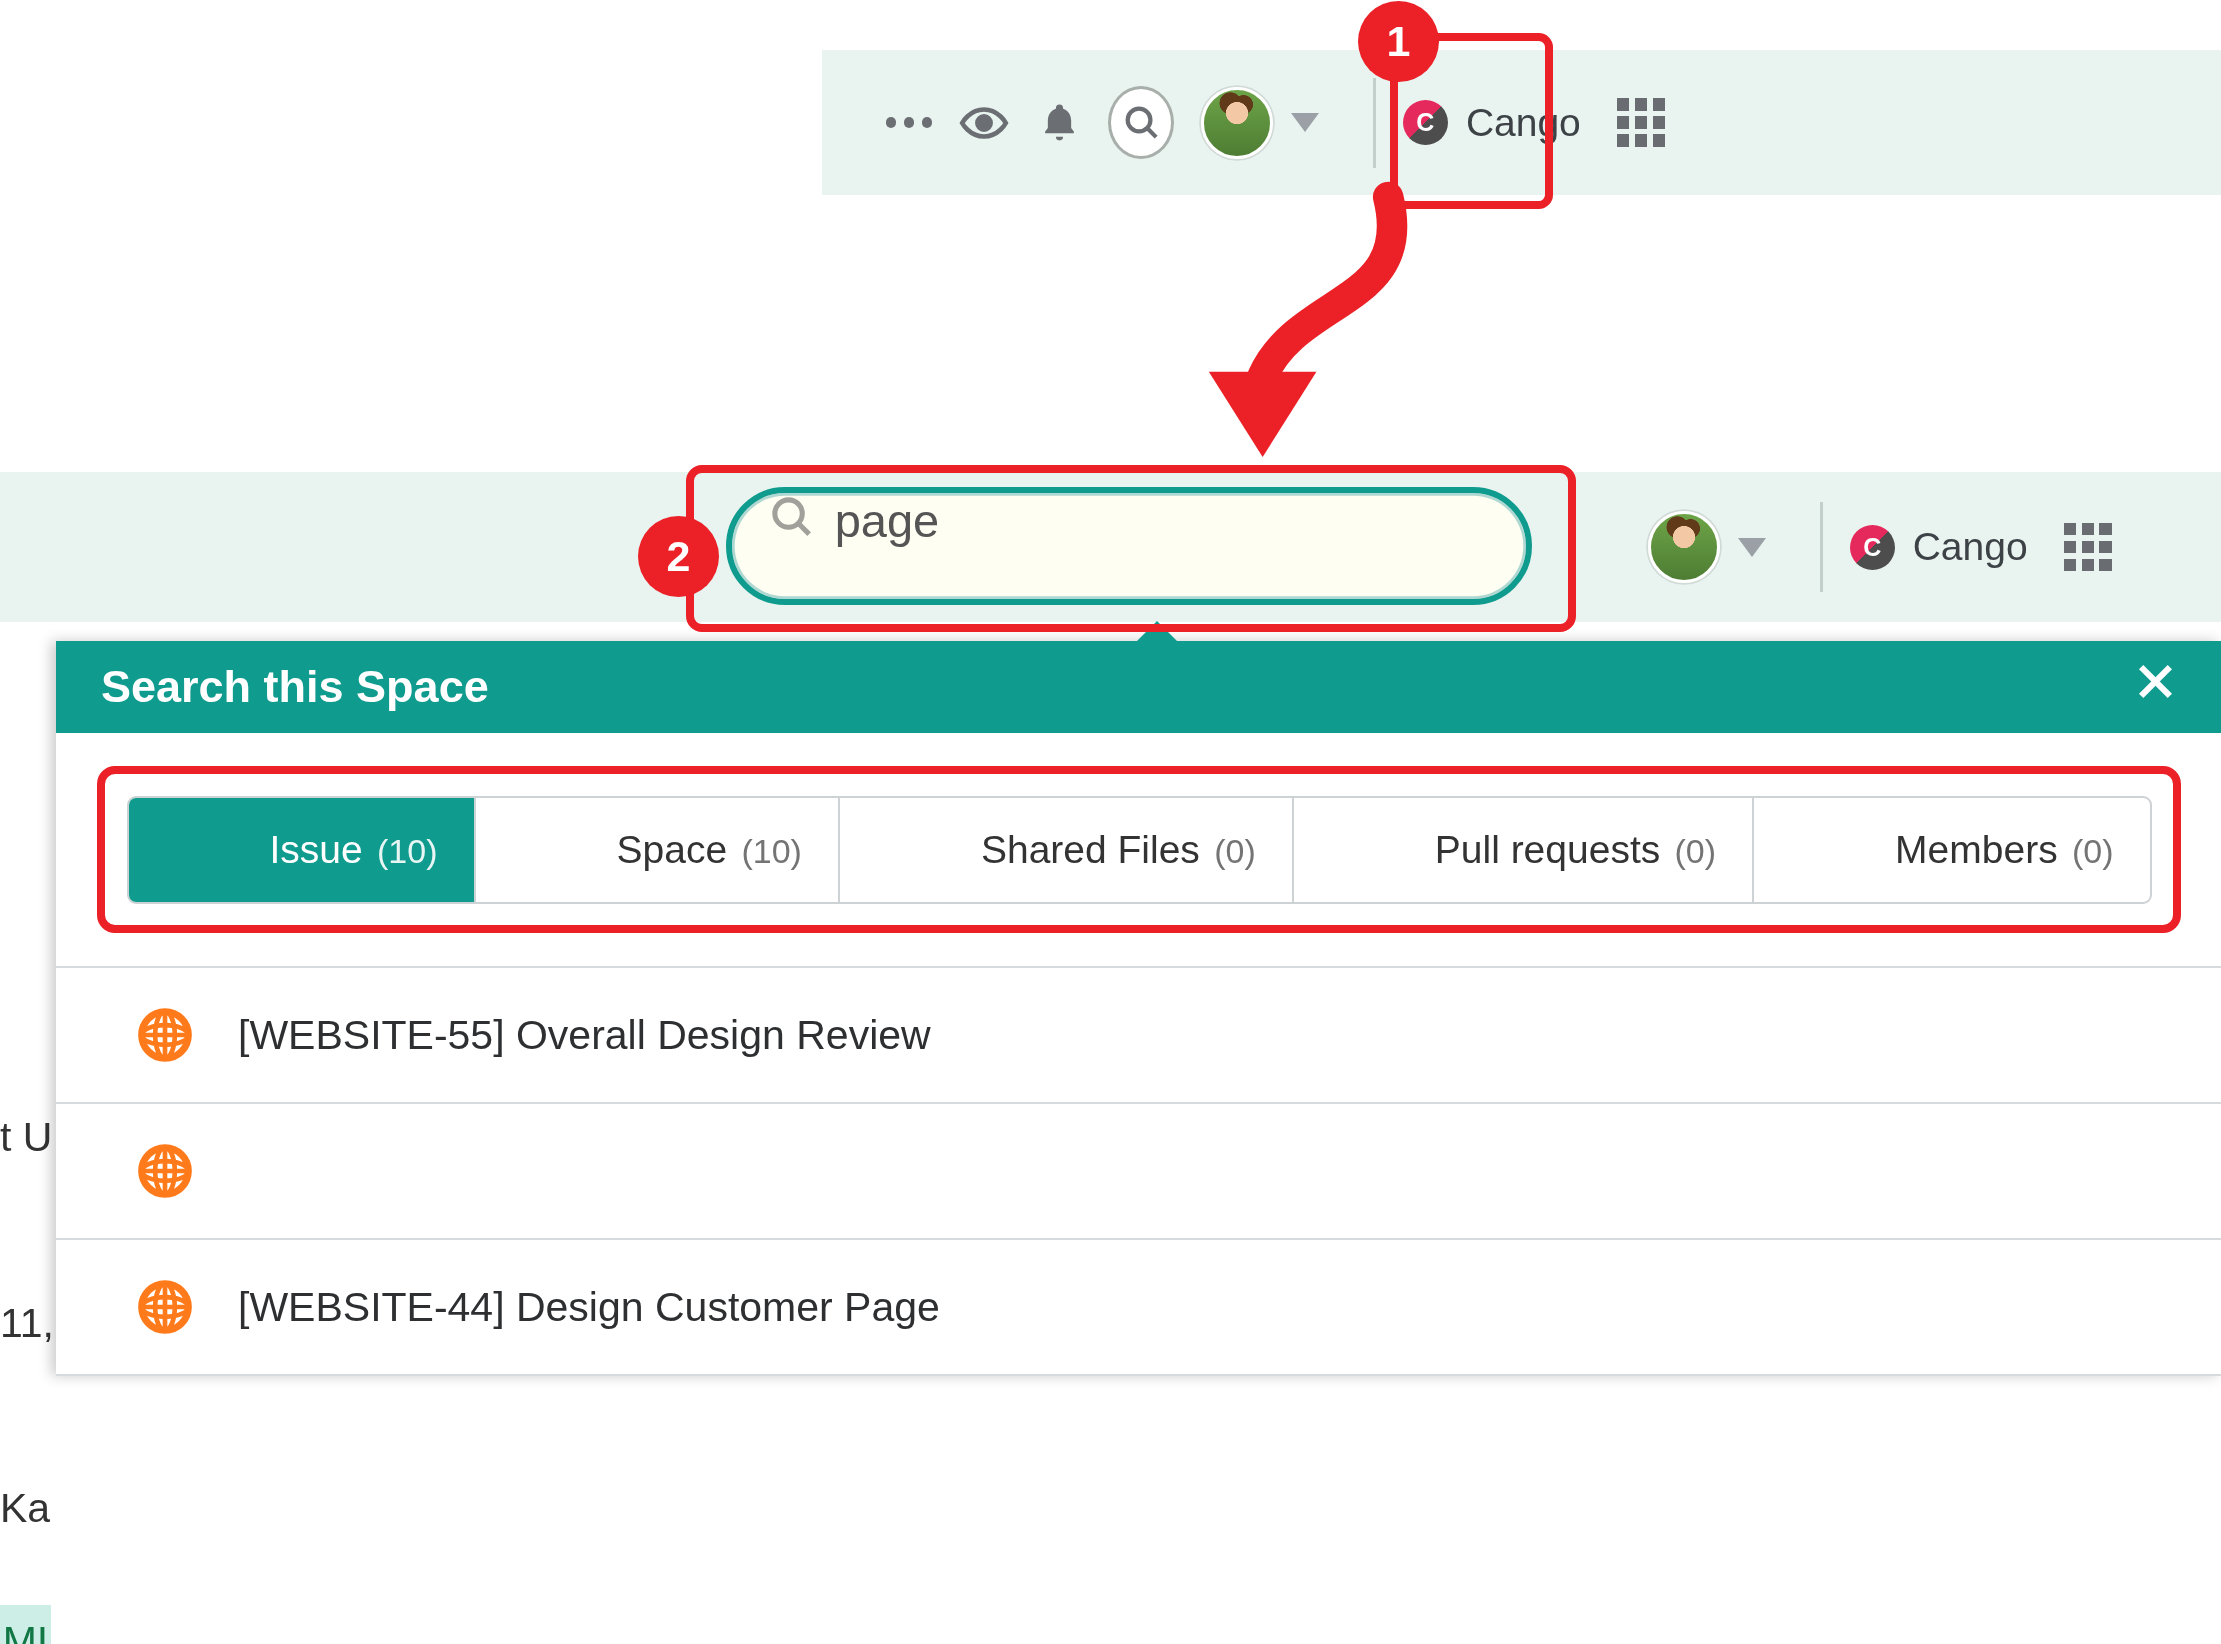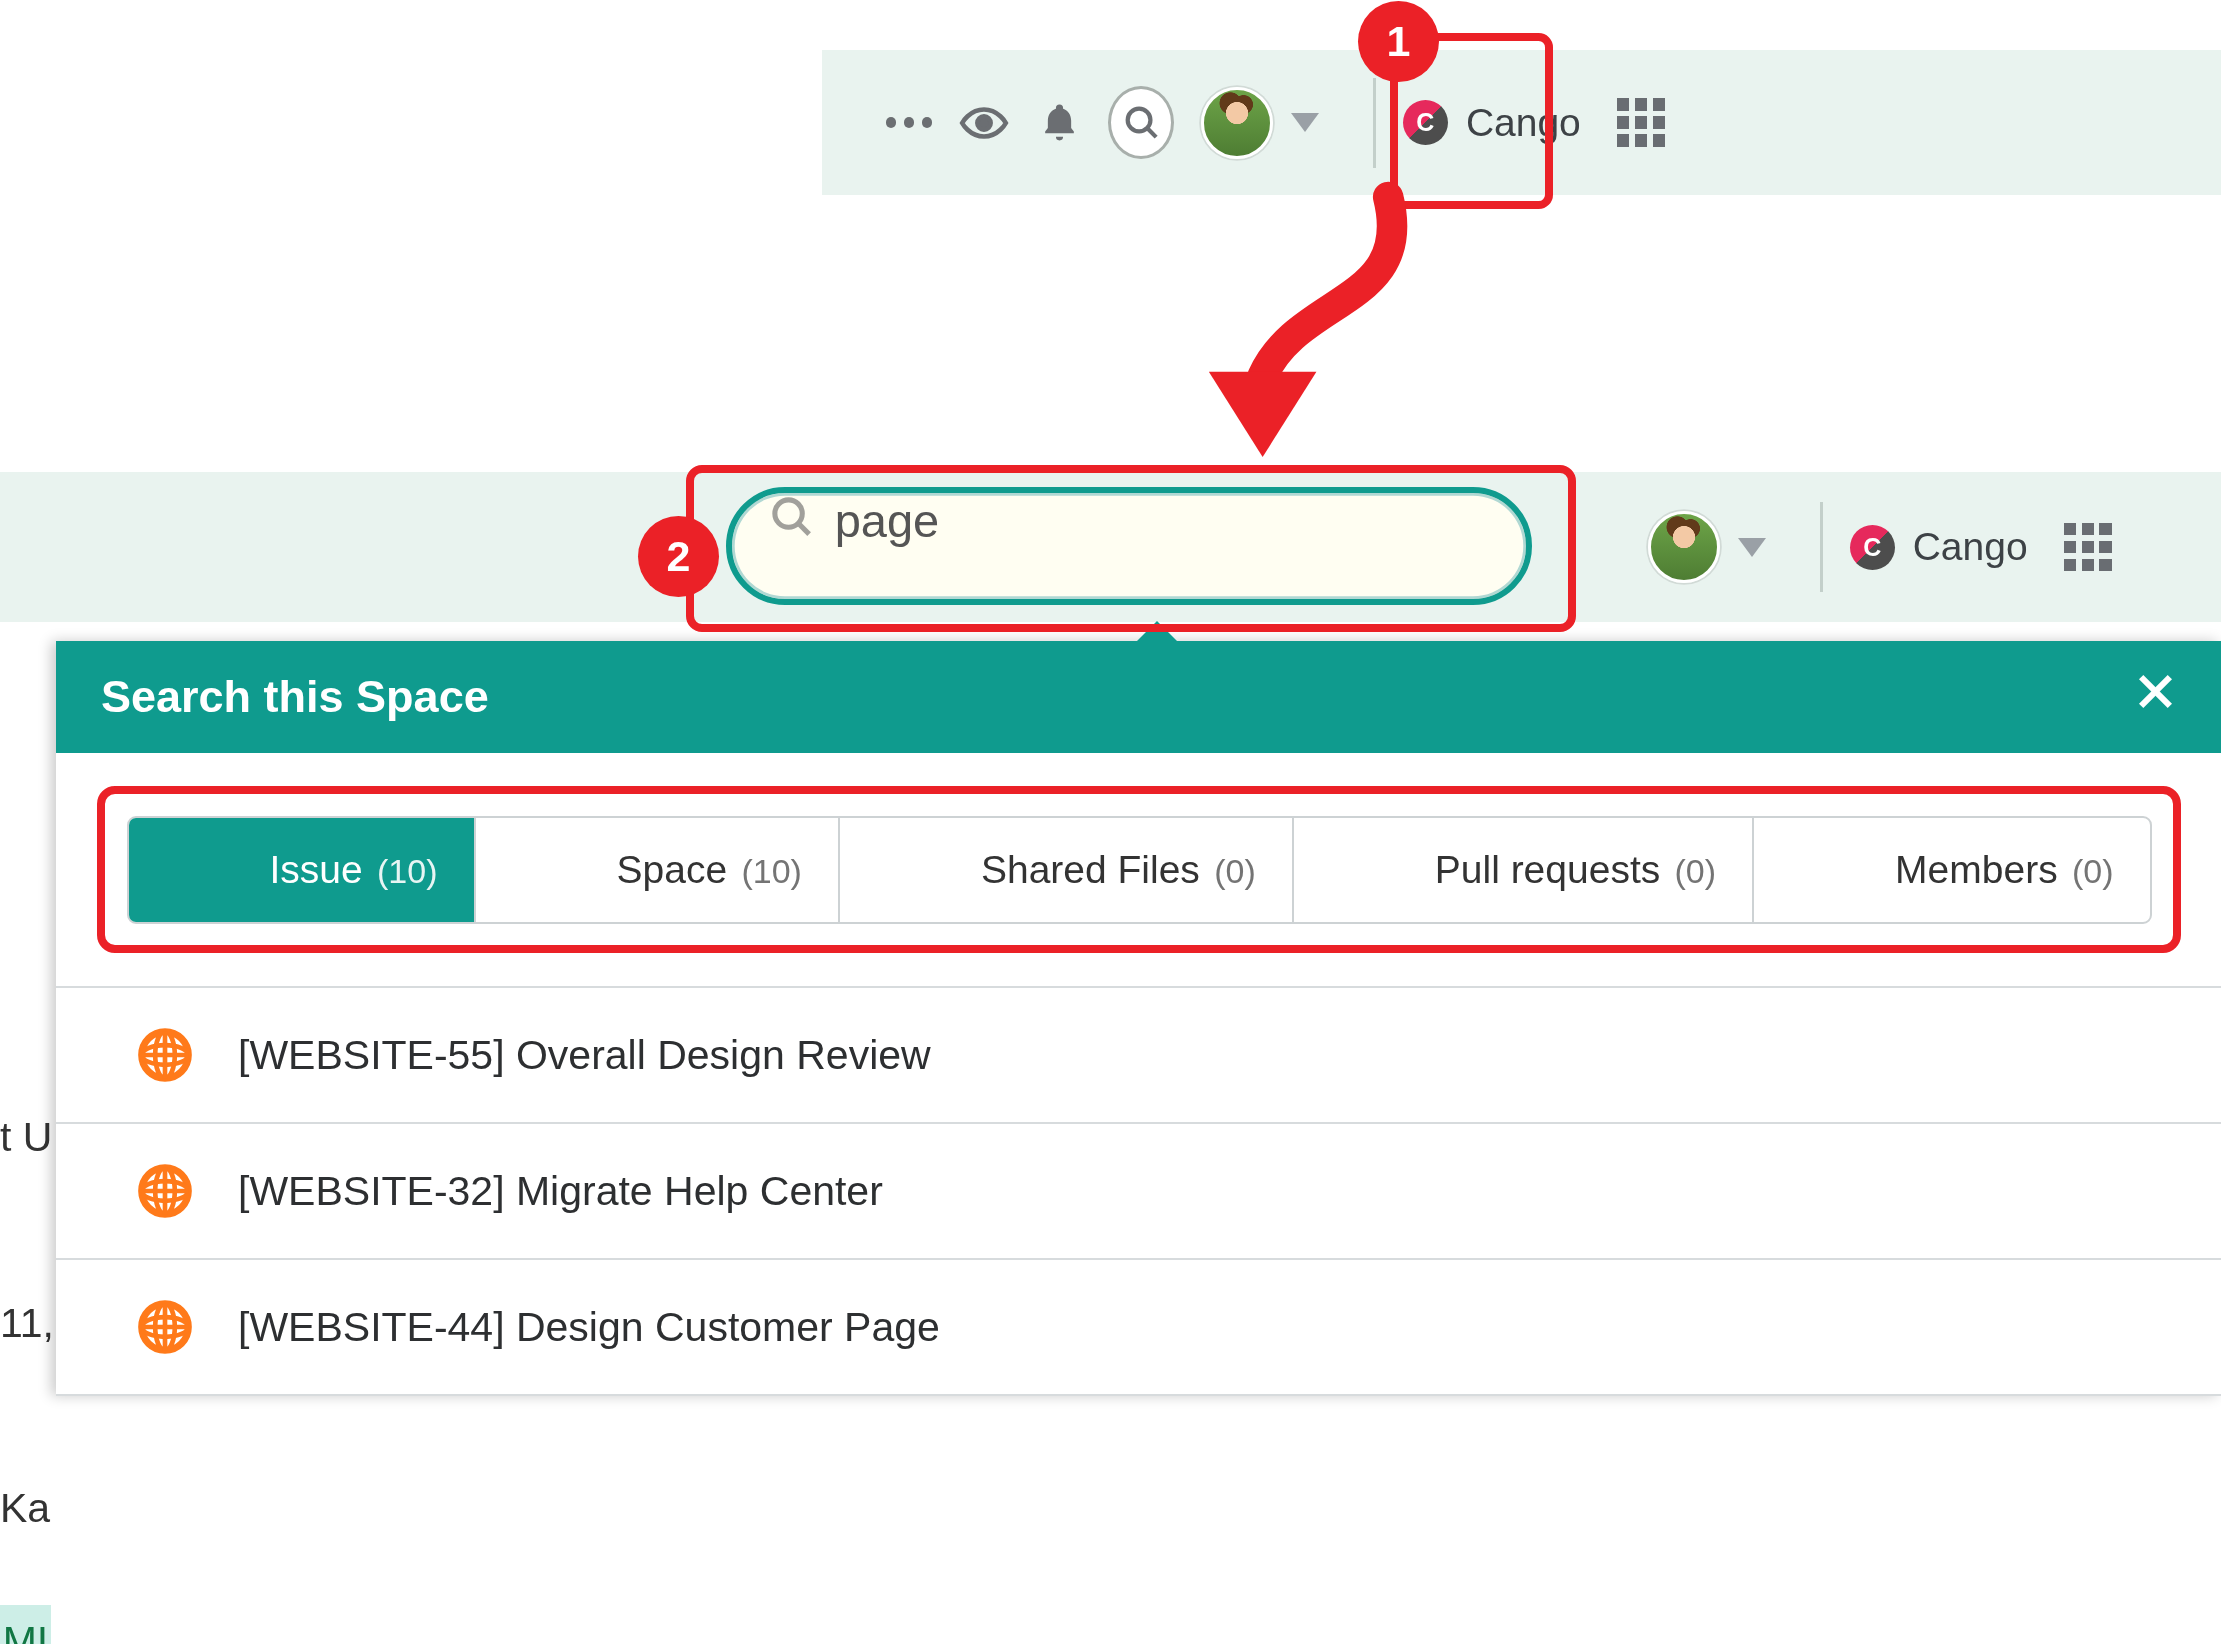--- a/index.html
+++ b/index.html
@@ -207,21 +207,21 @@
       top: -19.7px;
       left: 1078px;
       width:0;height:0;
       border-left: 23px solid transparent;
       border-right: 23px solid transparent;
       border-bottom: 23px solid #0f9b8e;
     }
     .panel-header {
       background: #0f9b8e;
       color: #fff;
-      height: 112px;
+      height: 92px;
       display: flex;
       align-items: center;
       padding: 0 45px;
       font-size: 45px;
       font-weight: 700;
       justify-content: space-between;
     }
     .close-x svg { width: 43px; height: 43px; }
 
     .tabs-wrap {
@@ -441,21 +441,20 @@
         <span>[WEBSITE-55] Overall Design Review</span>
       </div>
       <div class="result-row">
         <span class="globe"><svg viewBox="0 0 24 24" fill="none" stroke="#ff7a1a" stroke-width="2">
   <circle cx="12" cy="12" r="10" fill="#fff" stroke="#ff7a1a" stroke-width="3"></circle>
   <ellipse cx="12" cy="12" rx="10" ry="4.2" stroke="#ff7a1a"></ellipse>
   <ellipse cx="12" cy="12" rx="4.2" ry="10" stroke="#ff7a1a"></ellipse>
   <line x1="12" y1="2" x2="12" y2="22"></line>
   <line x1="2" y1="12" x2="22" y2="12"></line>
 </svg></span>
-        <span>[WEBSITE-32] Migrate Help Center</span>
       </div>
       <div class="result-row">
         <span class="globe"><svg viewBox="0 0 24 24" fill="none" stroke="#ff7a1a" stroke-width="2">
   <circle cx="12" cy="12" r="10" fill="#fff" stroke="#ff7a1a" stroke-width="3"></circle>
   <ellipse cx="12" cy="12" rx="10" ry="4.2" stroke="#ff7a1a"></ellipse>
   <ellipse cx="12" cy="12" rx="4.2" ry="10" stroke="#ff7a1a"></ellipse>
   <line x1="12" y1="2" x2="12" y2="22"></line>
   <line x1="2" y1="12" x2="22" y2="12"></line>
 </svg></span>
         <span>[WEBSITE-44] Design Customer Page</span>

